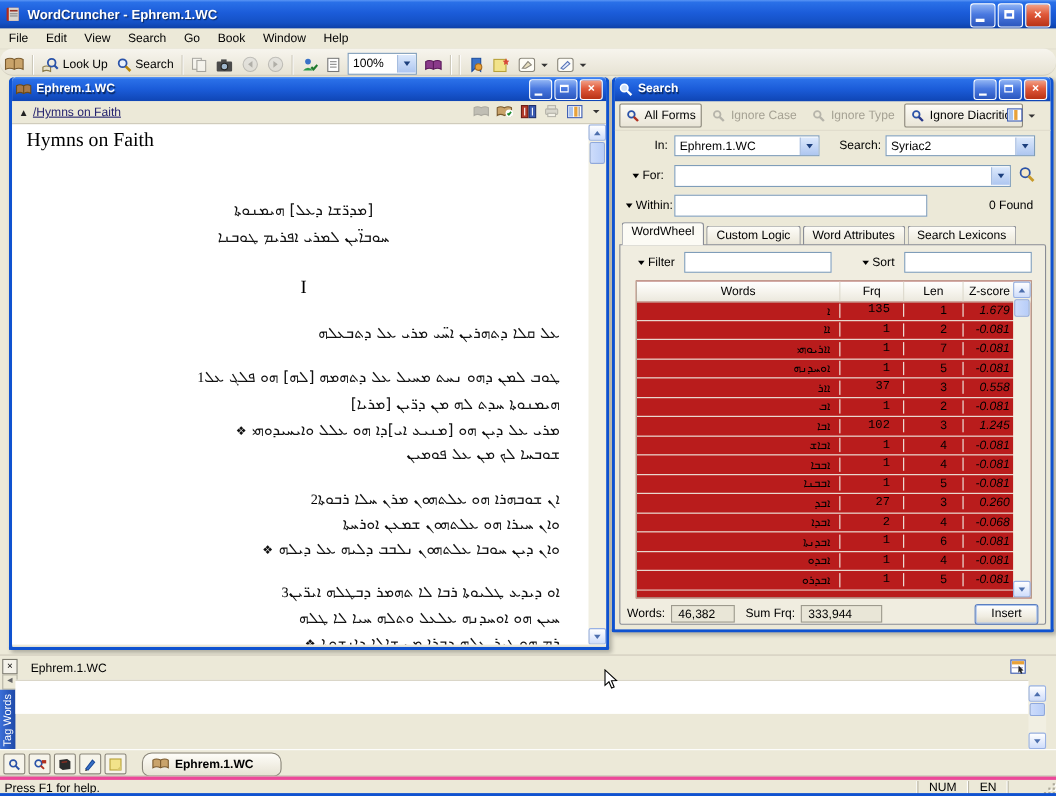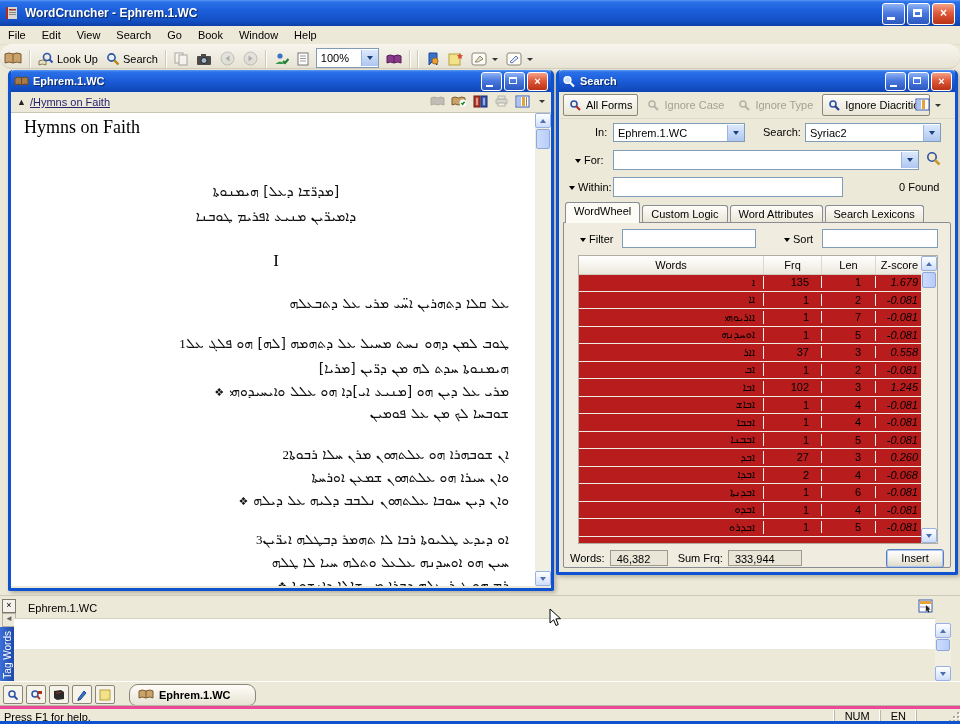--- a/index.html
+++ b/index.html
@@ -84,21 +84,21 @@
   .tab-panel{position:absolute;left:4px;top:152px;width:386px;height:344px;border:1px solid #898c95;border-radius:0 2px 2px 2px;background:#f0ede0;z-index:2;}
   
   .ww-table{position:absolute;left:14px;top:32px;width:360px;height:289px;border:1px solid #b2ae9e;background:#b91c1c;box-sizing:border-box;}
   .ww-head{display:flex;height:18px;border-bottom:1px solid #cfccbf;background:linear-gradient(180deg,#ffffff,#f5f3ec 55%,#ebe8dd);}
   .ww-head div{border-right:1px solid #ddd9cc;box-sizing:border-box;text-align:center;line-height:18px;font-size:11px;}
   .hw{width:185px;} .hf{width:58px;} .hl{width:54px;} .hz{width:47px;border-right:none!important;}
   .ww-body{position:absolute;left:0;top:18px;width:344px;height:263px;overflow:hidden;}
   .ww-row{display:flex;height:16.5px;border-bottom:1px solid #efede3;align-items:center;}
   .ww-row div{box-sizing:border-box;font-size:11px;}
   .c-w{width:185px;text-align:right;padding-right:8px;direction:rtl;font-family:"DejaVu Sans",sans-serif;border-right:1px solid #f2f0e7;}
-  .c-frq{width:58px;text-align:right;padding-right:12px;border-right:1px solid #f2f0e7;}
+  .c-frq{width:58px;text-align:right;padding-right:12px;border-right:1px solid #f2f0e7;font-family:Liberation Mono, monospace;}
   .c-len{width:54px;text-align:right;padding-right:14px;border-right:1px solid #f2f0e7;}
   .c-z{width:47px;text-align:right;padding-right:5px;font-style:italic;}
   .ww-sb{position:absolute;right:0;top:0;width:16px;height:287px;background:#f1efe2;}
   
   .ww-footer{position:absolute;left:6px;top:326px;width:374px;height:18px;display:flex;align-items:center;}
   .statbox{border:1px solid #9d9a8d;background:#e9e6d7;height:16px;line-height:16px;padding:0 6px;box-sizing:border-box;}
   .insert-btn{margin-left:auto;width:56px;height:17px;border:1px solid #5a7ec0;border-radius:3px;
      background:linear-gradient(180deg,#fff,#f0ede2 60%,#ddd8c8);box-shadow:inset 0 0 0 1px #aec6ee;
      text-align:center;line-height:16px;}
   
@@ -326,21 +326,21 @@
               <line x1="11.5" y1="2" x2="11.5" y2="11" stroke="#888"></line>
             </svg></span>
         <span class="caret-small"></span>
       </div>
     </div>
 
     <div class="doc-body">
       <div class="doc-heading">Hymns on Faith</div>
 
       <div class="syr syr-line" style="top:70px">[ܡܕܪ̈ܫܐ ܕܥܠ] ܗܝܡܢܘܬܐ</div>
-      <div class="syr syr-line" style="top:95px">ܕܐܡܝܪ̈ܝܢ ܡܢܝܥ ܐܦܪܝܡ ܛܘܒܢܐ</div>
+      <div class="syr syr-line" style="top:95px">ܚܘܒܐ̈ܝܢ ܠܡܪܝ ܐܦܪܝܡ ܛܘܒܢܐ</div>
 
       <div class="numeral" style="top:138px">I</div>
 
       <div class="stanza-line syr" style="top:182px;padding-right:10px">ܥܠ ܩܠܐ ܕܬܗܪܝܢ ܐܚ̈ܝ ܡܪܝ ܥܠ ܕܬܒܥܠܗ</div>
 
       <div class="stanza-line" style="top:222px"><span class="syr">ܛܘܒ ܠܡܢ ܕܗܘ ܢܚܬ ܡܚܝܠ ܥܠ ܕܬܗܡܗ [ܠܗ] ܗܘ ܦܠܓ ܥܠ</span><span class="vnum">1</span></div>
       <div class="stanza-line" style="top:247px;padding-right:34px"><span class="syr">ܗܝܡܢܘܬܐ ܚܕܬ ܠܗ ܡܢ ܕܪ̈ܝܢ [ܡܪܝܐ]</span></div>
       <div class="stanza-line" style="top:292px;padding-right:60px"><span class="syr">ܫܘܒܚܐ ܠܟ ܡܢ ܥܠ ܦܘܡܝܢ</span></div>
       <div class="stanza-line" style="top:270px;padding-right:18px"><span class="mark">❖</span><span class="syr">ܡܪܝ ܥܠ ܕܝܢ ܗܘ [ܡܢܝܥ ܐܝ]ܕܐ ܗܘ ܥܠܠ ܘܐܝܚܝܕܘܗܝ</span></div>
 

